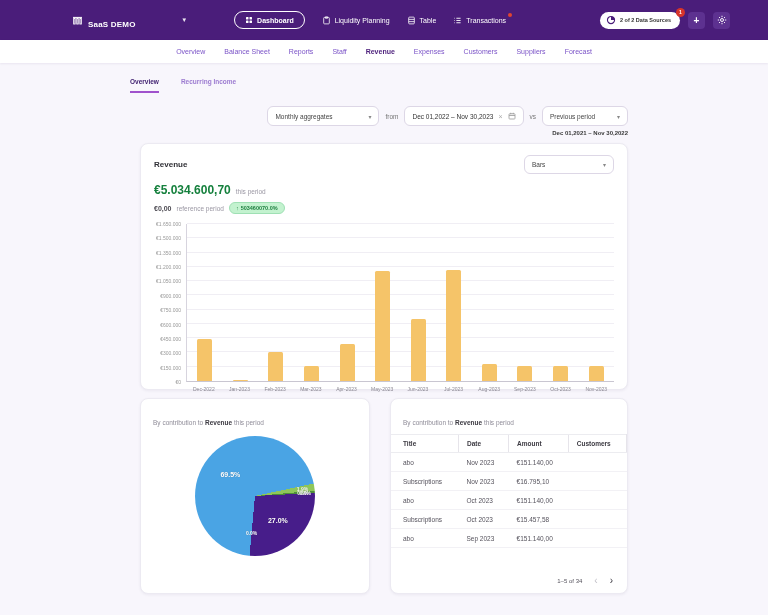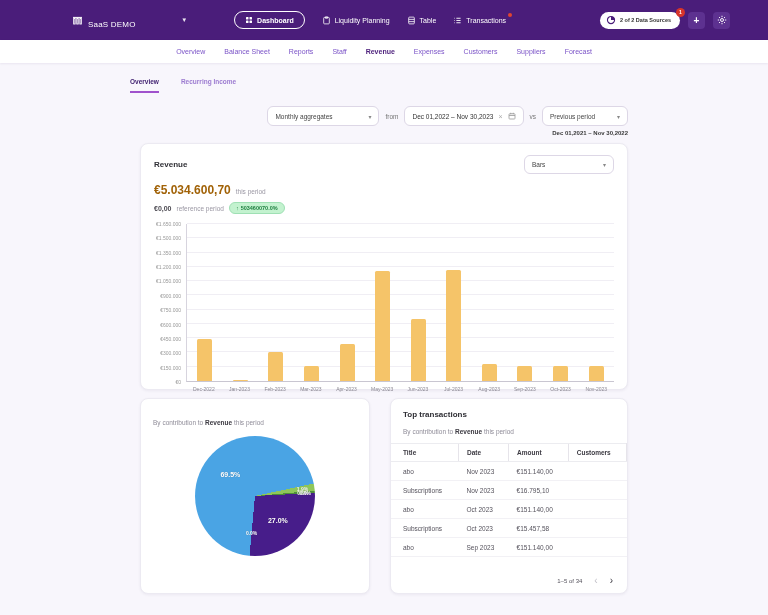--- a/index.html
+++ b/index.html
@@ -3,21 +3,21 @@
 <meta charset="utf-8">
 <style>
   * { margin:0; padding:0; box-sizing:border-box; }
   html,body { width:768px; height:615px; overflow:hidden; background:#F8F6FC;
     font-family:"Liberation Sans","DejaVu Sans",sans-serif; }
 
   
   .topbar { height:40px; background:#4A1D7A; display:flex; align-items:center;
     color:#fff; padding:0 38px 0 72px; }
   .brand { display:flex; align-items:center; gap:5px; }
-  .brand-name { font-size:8px; font-weight:400; letter-spacing:.2px;margin-top:9px; }
+  .brand-name { font-size:8px; font-weight:700; letter-spacing:.2px;margin-top:9px; }
   .brand-caret { font-size:7px; margin-left:42px; opacity:.9; }
   .top-nav { display:flex; align-items:center; gap:17px; margin-left:48px; }
   .top-nav-item { display:flex; align-items:center; gap:4px; font-size:7px;
     position:relative; cursor:pointer; white-space:nowrap; }
   .top-nav-item.pill { border:1.2px solid #fff; border-radius:9px; padding:4px 10px;
     font-weight:700; }
   .red-dot { position:absolute; top:-3px; right:-6px; width:4px; height:4px;
     border-radius:50%; background:#E2452F; }
   .top-right { margin-left:auto; display:flex; align-items:center; gap:8px; }
   .ds-pill { position:relative; background:#fff; color:#333; border-radius:9px;
@@ -62,21 +62,21 @@
     margin-top:4px; }
 
   
   .card { background:#fff; border:1px solid #eceaf2; border-radius:8px;
     box-shadow:0 1px 3px rgba(30,8,66,.06); }
   .revenue-card { margin-top:7px; height:247px; padding:11px 13px; }
   .card-head { display:flex; justify-content:space-between; align-items:center; }
   .card-title { font-size:8px; font-weight:700; color:#2f2f35; }
   .sel-view { width:90px; height:19px; }
   .amount-row { margin-top:9px; display:flex; align-items:baseline; gap:5px; }
-  .big-amount { font-size:12px; font-weight:800; color:#a16207; }
+  .big-amount { font-size:12px; font-weight:800; color:#15803d; }
   .muted { font-size:6.5px; color:#9a97a3; }
   .ref-row { margin-top:5px; display:flex; align-items:center; gap:5px; }
   .ref-amount { font-size:7px; font-weight:700; color:#4c4a52; }
   .delta-badge { background:#C3F2CF; color:#1D7F3F; border:1px solid #9fe0b4;
     border-radius:8px; font-size:5.5px; font-weight:800; padding:2px 6px;
     display:flex; align-items:center; gap:2px; }
 
   
   .chart-row { display:flex; margin-top:10px; }
   .y-axis { position:relative; width:32px; height:158px; }
@@ -364,23 +364,20 @@
       <div class="pie-label" style="font-size: 5px; left: 89.5559%; top: 44.0562%;">1.9%</div>
           <div class="pie-label" style="font-size: 5px; left: 89.9026%; top: 47.2097%;">0.6%</div>
           <div class="pie-label" style="font-size: 5px; left: 91.9459%; top: 47.8684%;">0.0%</div>
           <div class="pie-label" style="font-size: 7px; left: 69.0402%; top: 69.8424%;">27.0%</div>
           <div class="pie-label" style="font-size: 5px; left: 47.1512%; top: 80.8688%;">0.0%</div>
           <div class="pie-label" style="font-size: 7px; left: 29.4471%; top: 31.729%;">69.5%</div>
         </div>
     </div>
 
     <div class="card tx-card">
-      <div class="card-head">
-        <span class="card-title">Top transactions</span>
-      </div>
       <div class="subtitle">
         <span>By contribution to</span>
         <b>Revenue</b>
         <span>this period</span>
       </div>
       <table class="tx-table">
         <thead>
             <tr id="txHead">
               <th>Title</th>
               <th>Date</th>

